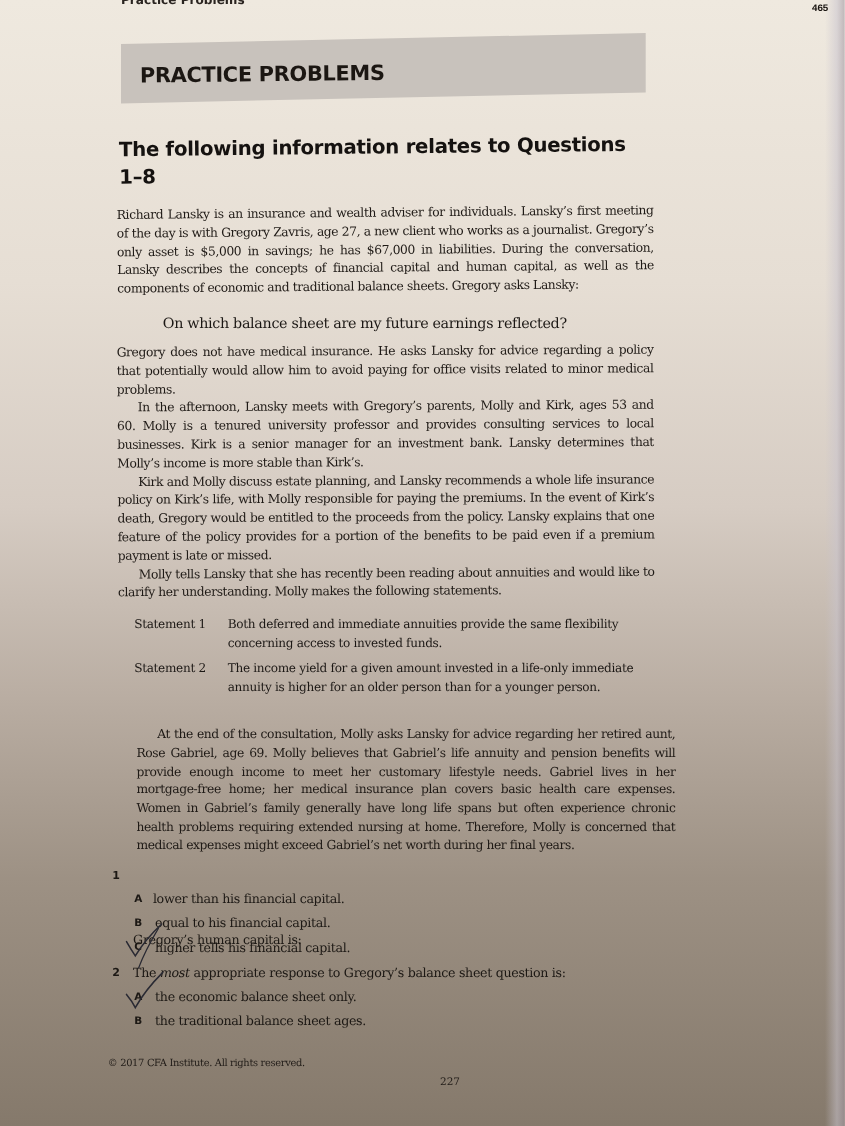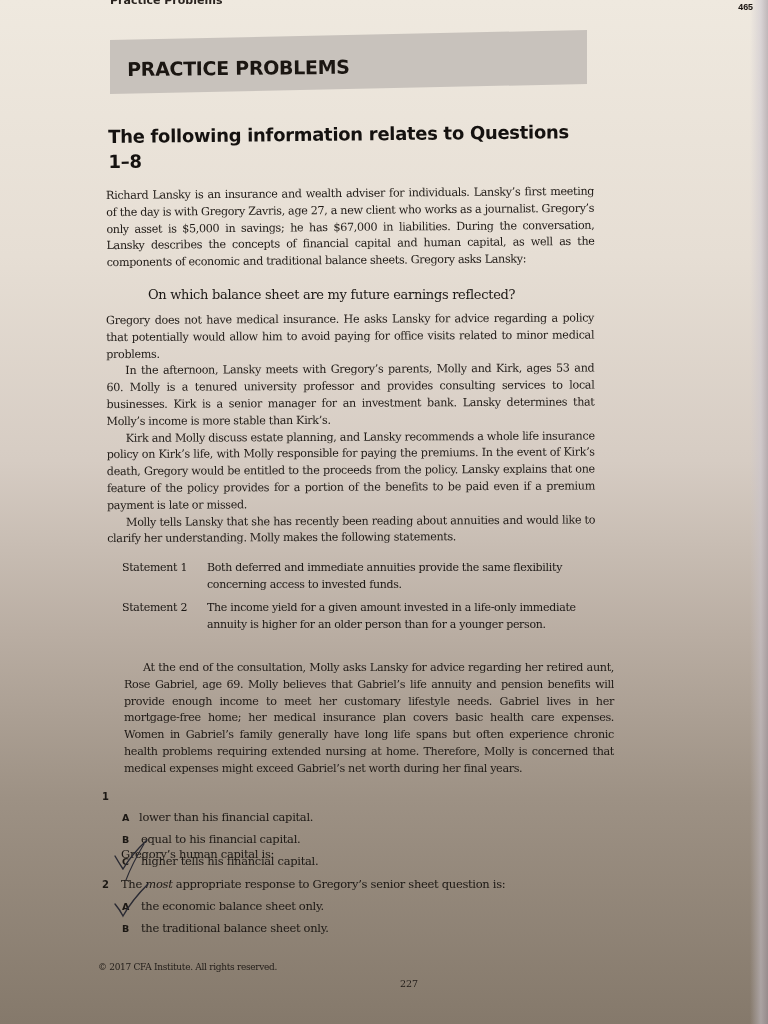--- a/index.html
+++ b/index.html
@@ -127,29 +127,29 @@
     <span class="opt-letter" style="left:122px; top:856px;">C</span>
     <span class="q" style="left:141px; top:854px;">higher tells his financial capital.</span>
   </div>
   <svg class="check" style="left:112px; top:836px;" width="40" height="36" viewBox="0 0 40 36">
     <path d="M3 20 Q7 27 11 33 Q20 18 35 4" fill="none" stroke="#2a2a33" stroke-width="1.4" stroke-linecap="round"></path>
   </svg>
 </div>
 
 <div>
   <span class="q-num" style="left:102px; top:879px;">2</span>
-  <span class="q" style="left:121px; top:877px;"><span>The </span><em>most</em><span> appropriate response to Gregory’s senior sheet question is:</span></span>
+  <span class="q" style="left:121px; top:877px;"><span>The </span><em>most</em><span> appropriate response to Gregory’s balance sheet question is:</span></span>
 
   <div>
     <span class="opt-letter" style="left:122px; top:901px;">A</span>
     <span class="q" style="left:141px; top:899px;">the economic balance sheet only.</span>
   </div>
   <div>
     <span class="opt-letter" style="left:122px; top:923px;">B</span>
-    <span class="q" style="left:141px; top:921px;">the traditional balance sheet only.</span>
+    <span class="q" style="left:141px; top:921px;">the traditional balance sheet ages.</span>
   </div>
   <svg class="check" style="left:112px; top:880px;" width="42" height="40" viewBox="0 0 42 40">
     <path d="M3 24 Q8 30 11 36 Q20 20 36 4" fill="none" stroke="#2a2a33" stroke-width="1.4" stroke-linecap="round"></path>
   </svg>
   <svg class="check" style="left:124px; top:842px;" width="24" height="40" viewBox="0 0 24 40">
     <path d="M2 38 Q8 22 20 2" fill="none" stroke="#2a2a33" stroke-width="1.1" stroke-linecap="round"></path>
   </svg>
 </div>
 
 <div class="footer-copy">© 2017 CFA Institute. All rights reserved.</div>

